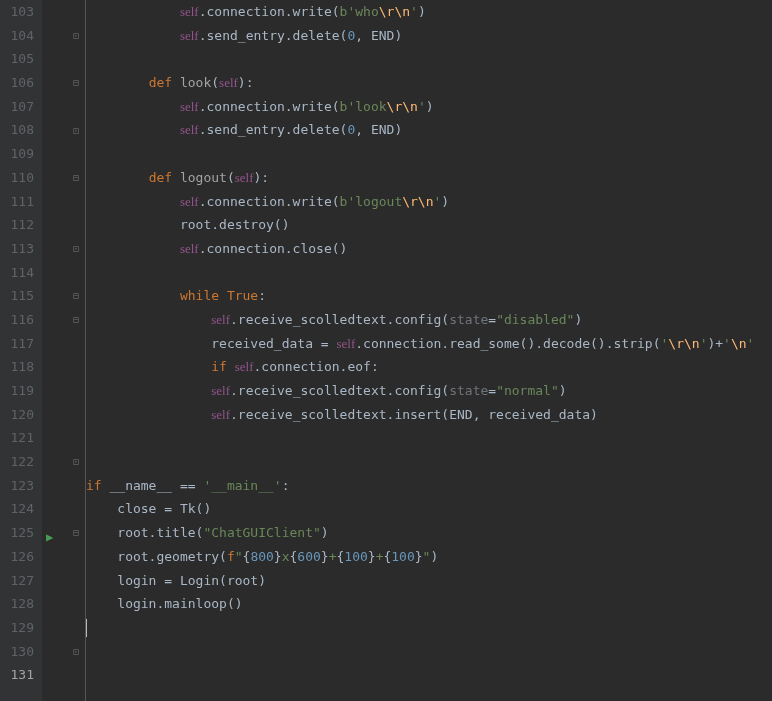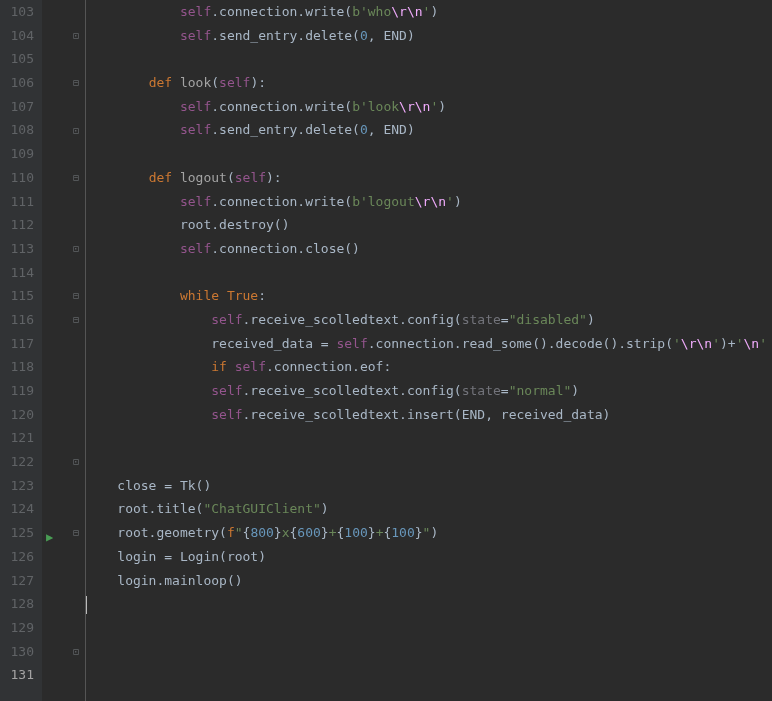--- a/index.html
+++ b/index.html
@@ -48,24 +48,24 @@
     font-size: 12px;
   }
   .code {
     flex: 1;
     padding-left: 0;
     position: relative;
     background: #2b2b2b;
   }
   .line { height: 23.7px; white-space: pre; }
   .kw { color: #cc7832; }
-  .self { color: #94558d; }
+  .self { color: #94558d; font-family: Liberation Serif, serif; }
   .fn { color: #a3a3a3; }
   .str { color: #6a8759; }
-  .esc { color: #f0abfc; }
+  .esc { color: #fdba74; }
   .num { color: #6897bb; }
   .param { color: #72737a; }
   .caret {
     display: inline-block;
     width: 1px; height: 18px;
     background: #bbb;
     vertical-align: middle;
   }
 </style>
 </head>
@@ -130,20 +130,21 @@
       <div class="line">            <span class="self">self</span>.connection.close()</div>
       <div class="line"></div>
       <div class="line">            <span class="kw">while True</span>:</div>
       <div class="line">                <span class="self">self</span>.receive_scolledtext.config(<span class="param">state</span>=<span class="str">"disabled"</span>)</div>
       <div class="line">                received_data = <span class="self">self</span>.connection.read_some().decode().strip(<span class="str">'</span><span class="esc">\r\n</span><span class="str">'</span>)+<span class="str">'</span><span class="esc">\n</span><span class="str">'</span></div>
       <div class="line">                <span class="kw">if </span><span class="self">self</span>.connection.eof:</div>
       <div class="line">                <span class="self">self</span>.receive_scolledtext.config(<span class="param">state</span>=<span class="str">"normal"</span>)</div>
       <div class="line">                <span class="self">self</span>.receive_scolledtext.insert(END, received_data)</div>
       <div class="line"></div>
       <div class="line"></div>
+      <div class="line"><span class="kw">if </span>__name__ == <span class="str">'__main__'</span>:</div>
       <div class="line">    close = Tk()</div>
       <div class="line">    root.title(<span class="str">"ChatGUIClient"</span>)</div>
       <div class="line">    root.geometry(<span class="kw">f</span><span class="str">"</span>{<span class="num">800</span>}<span class="str">x</span>{<span class="num">600</span>}<span class="str">+</span>{<span class="num">100</span>}<span class="str">+</span>{<span class="num">100</span>}<span class="str">"</span>)</div>
       <div class="line">    login = Login(root)</div>
       <div class="line">    login.mainloop()</div>
       <div class="line"><span class="caret"></span></div>
     </div>
 </div>
 
 </body></html>

